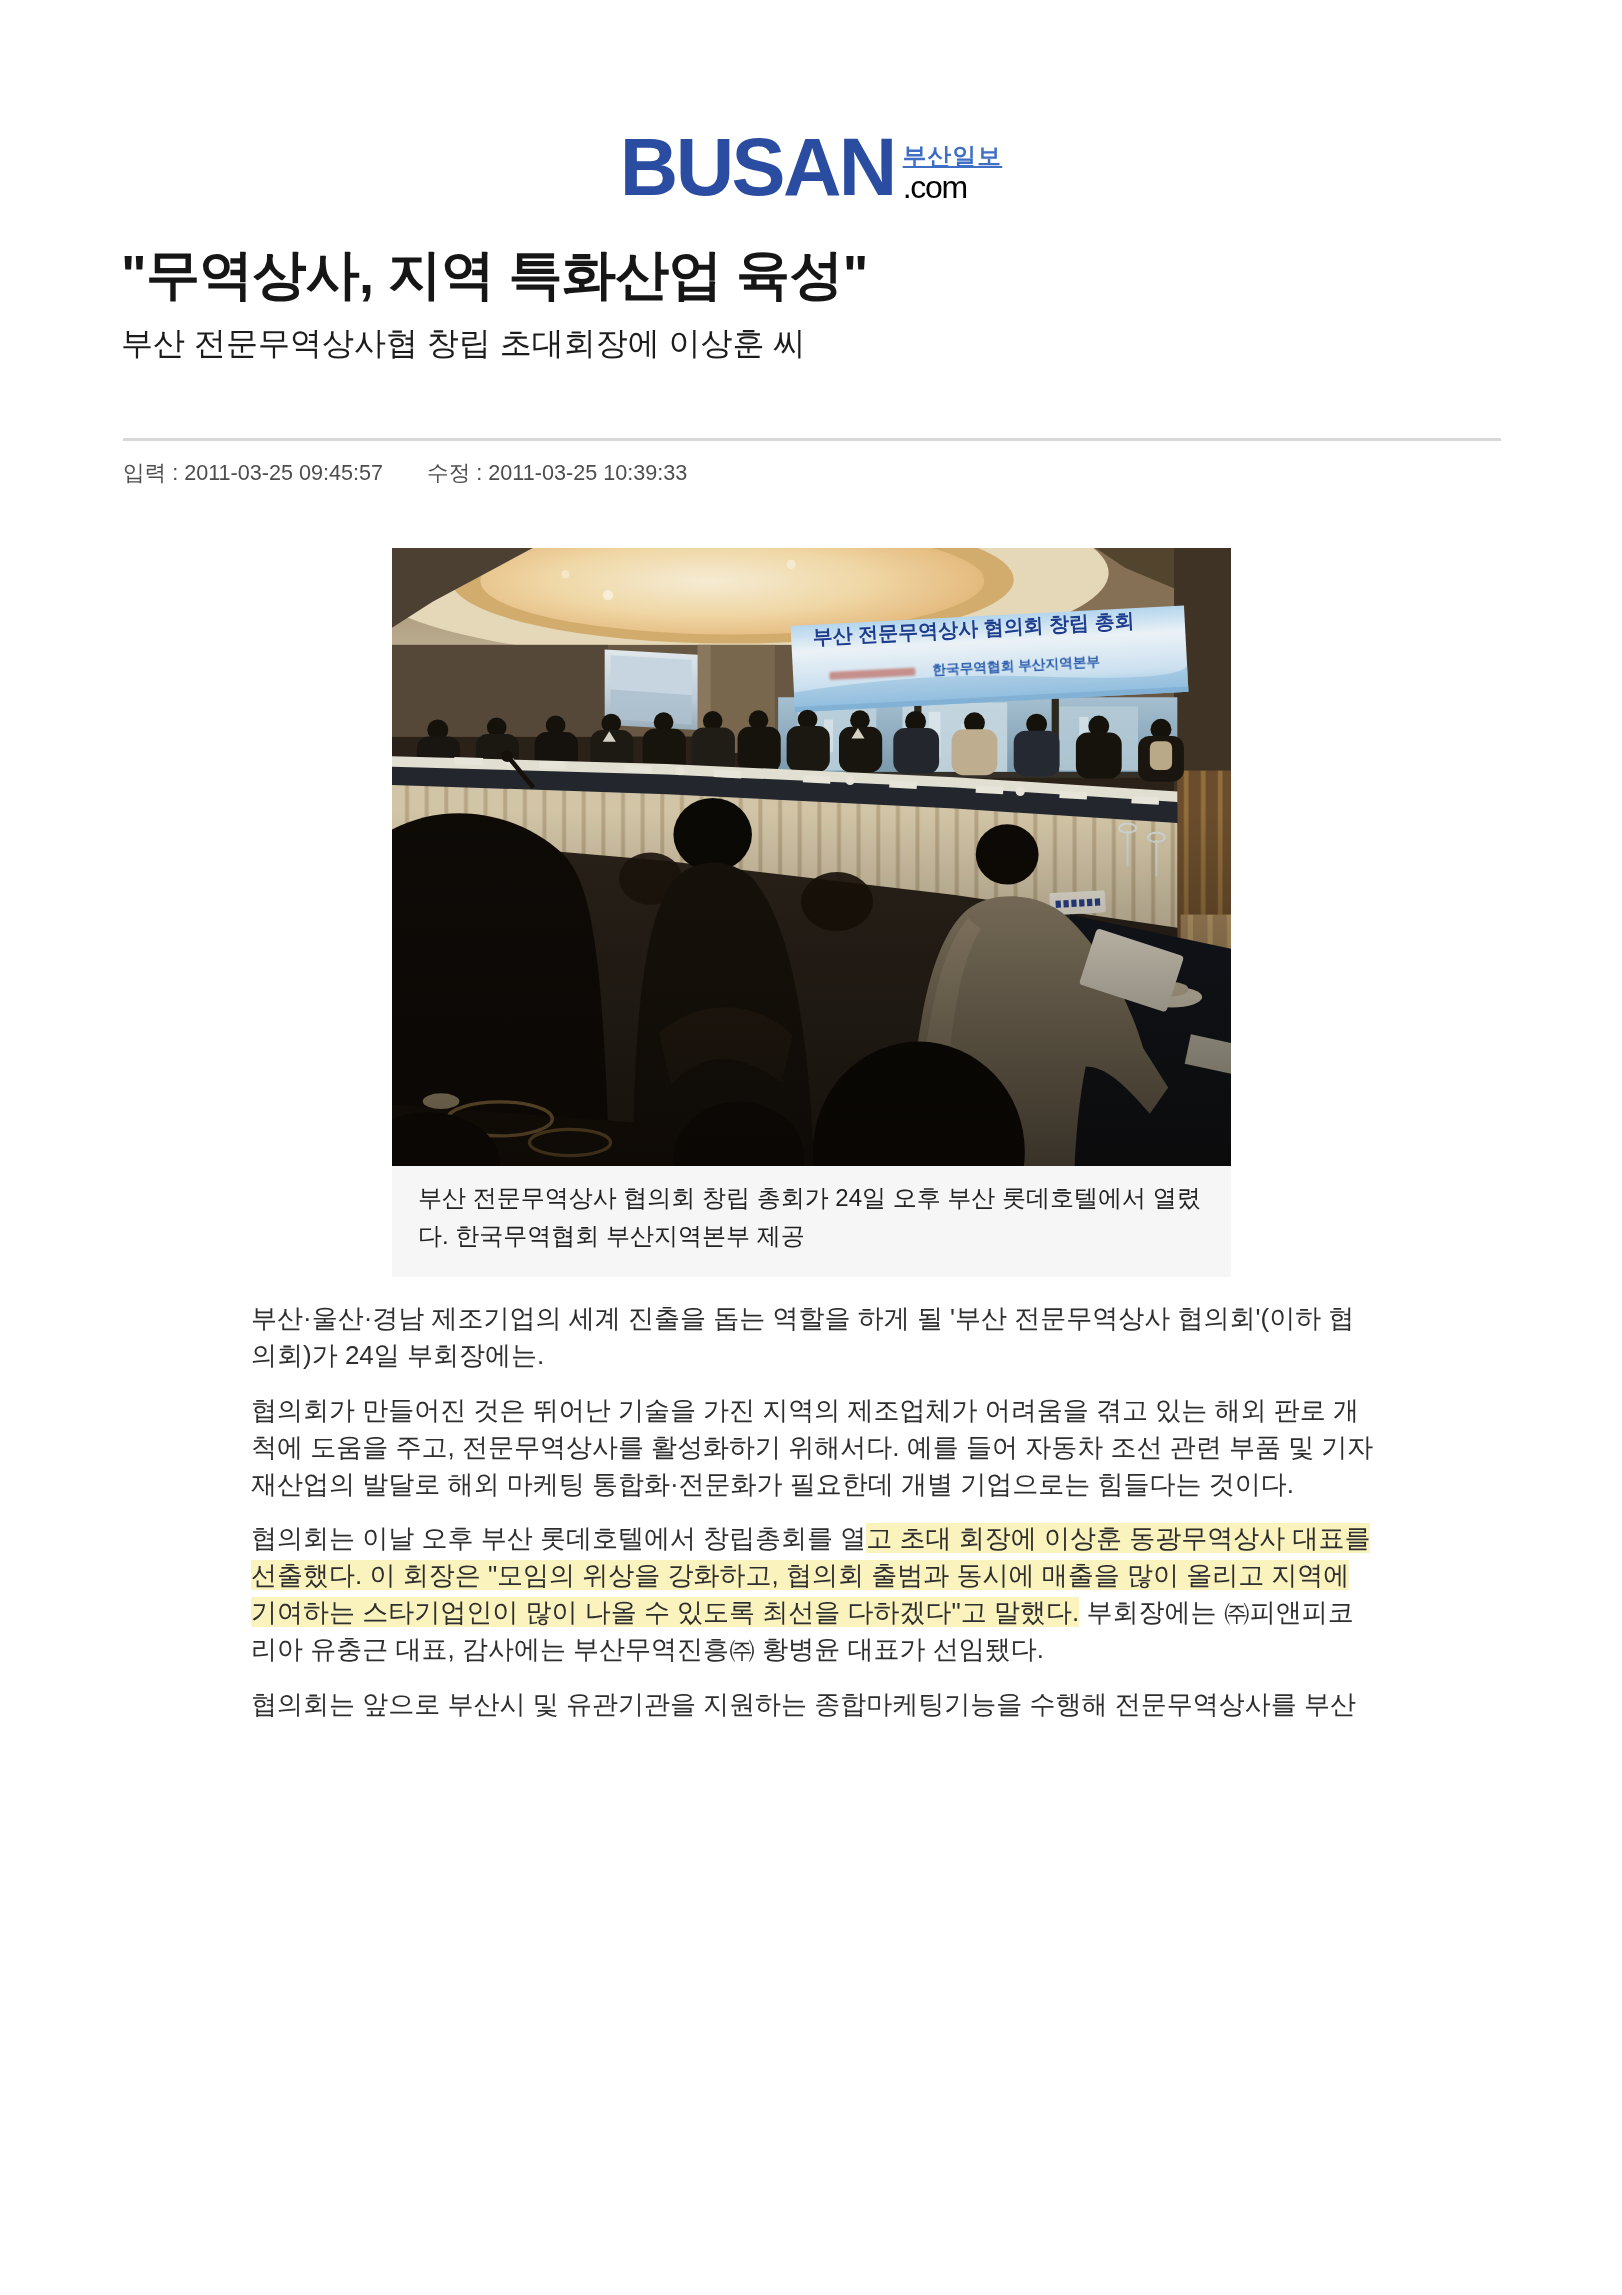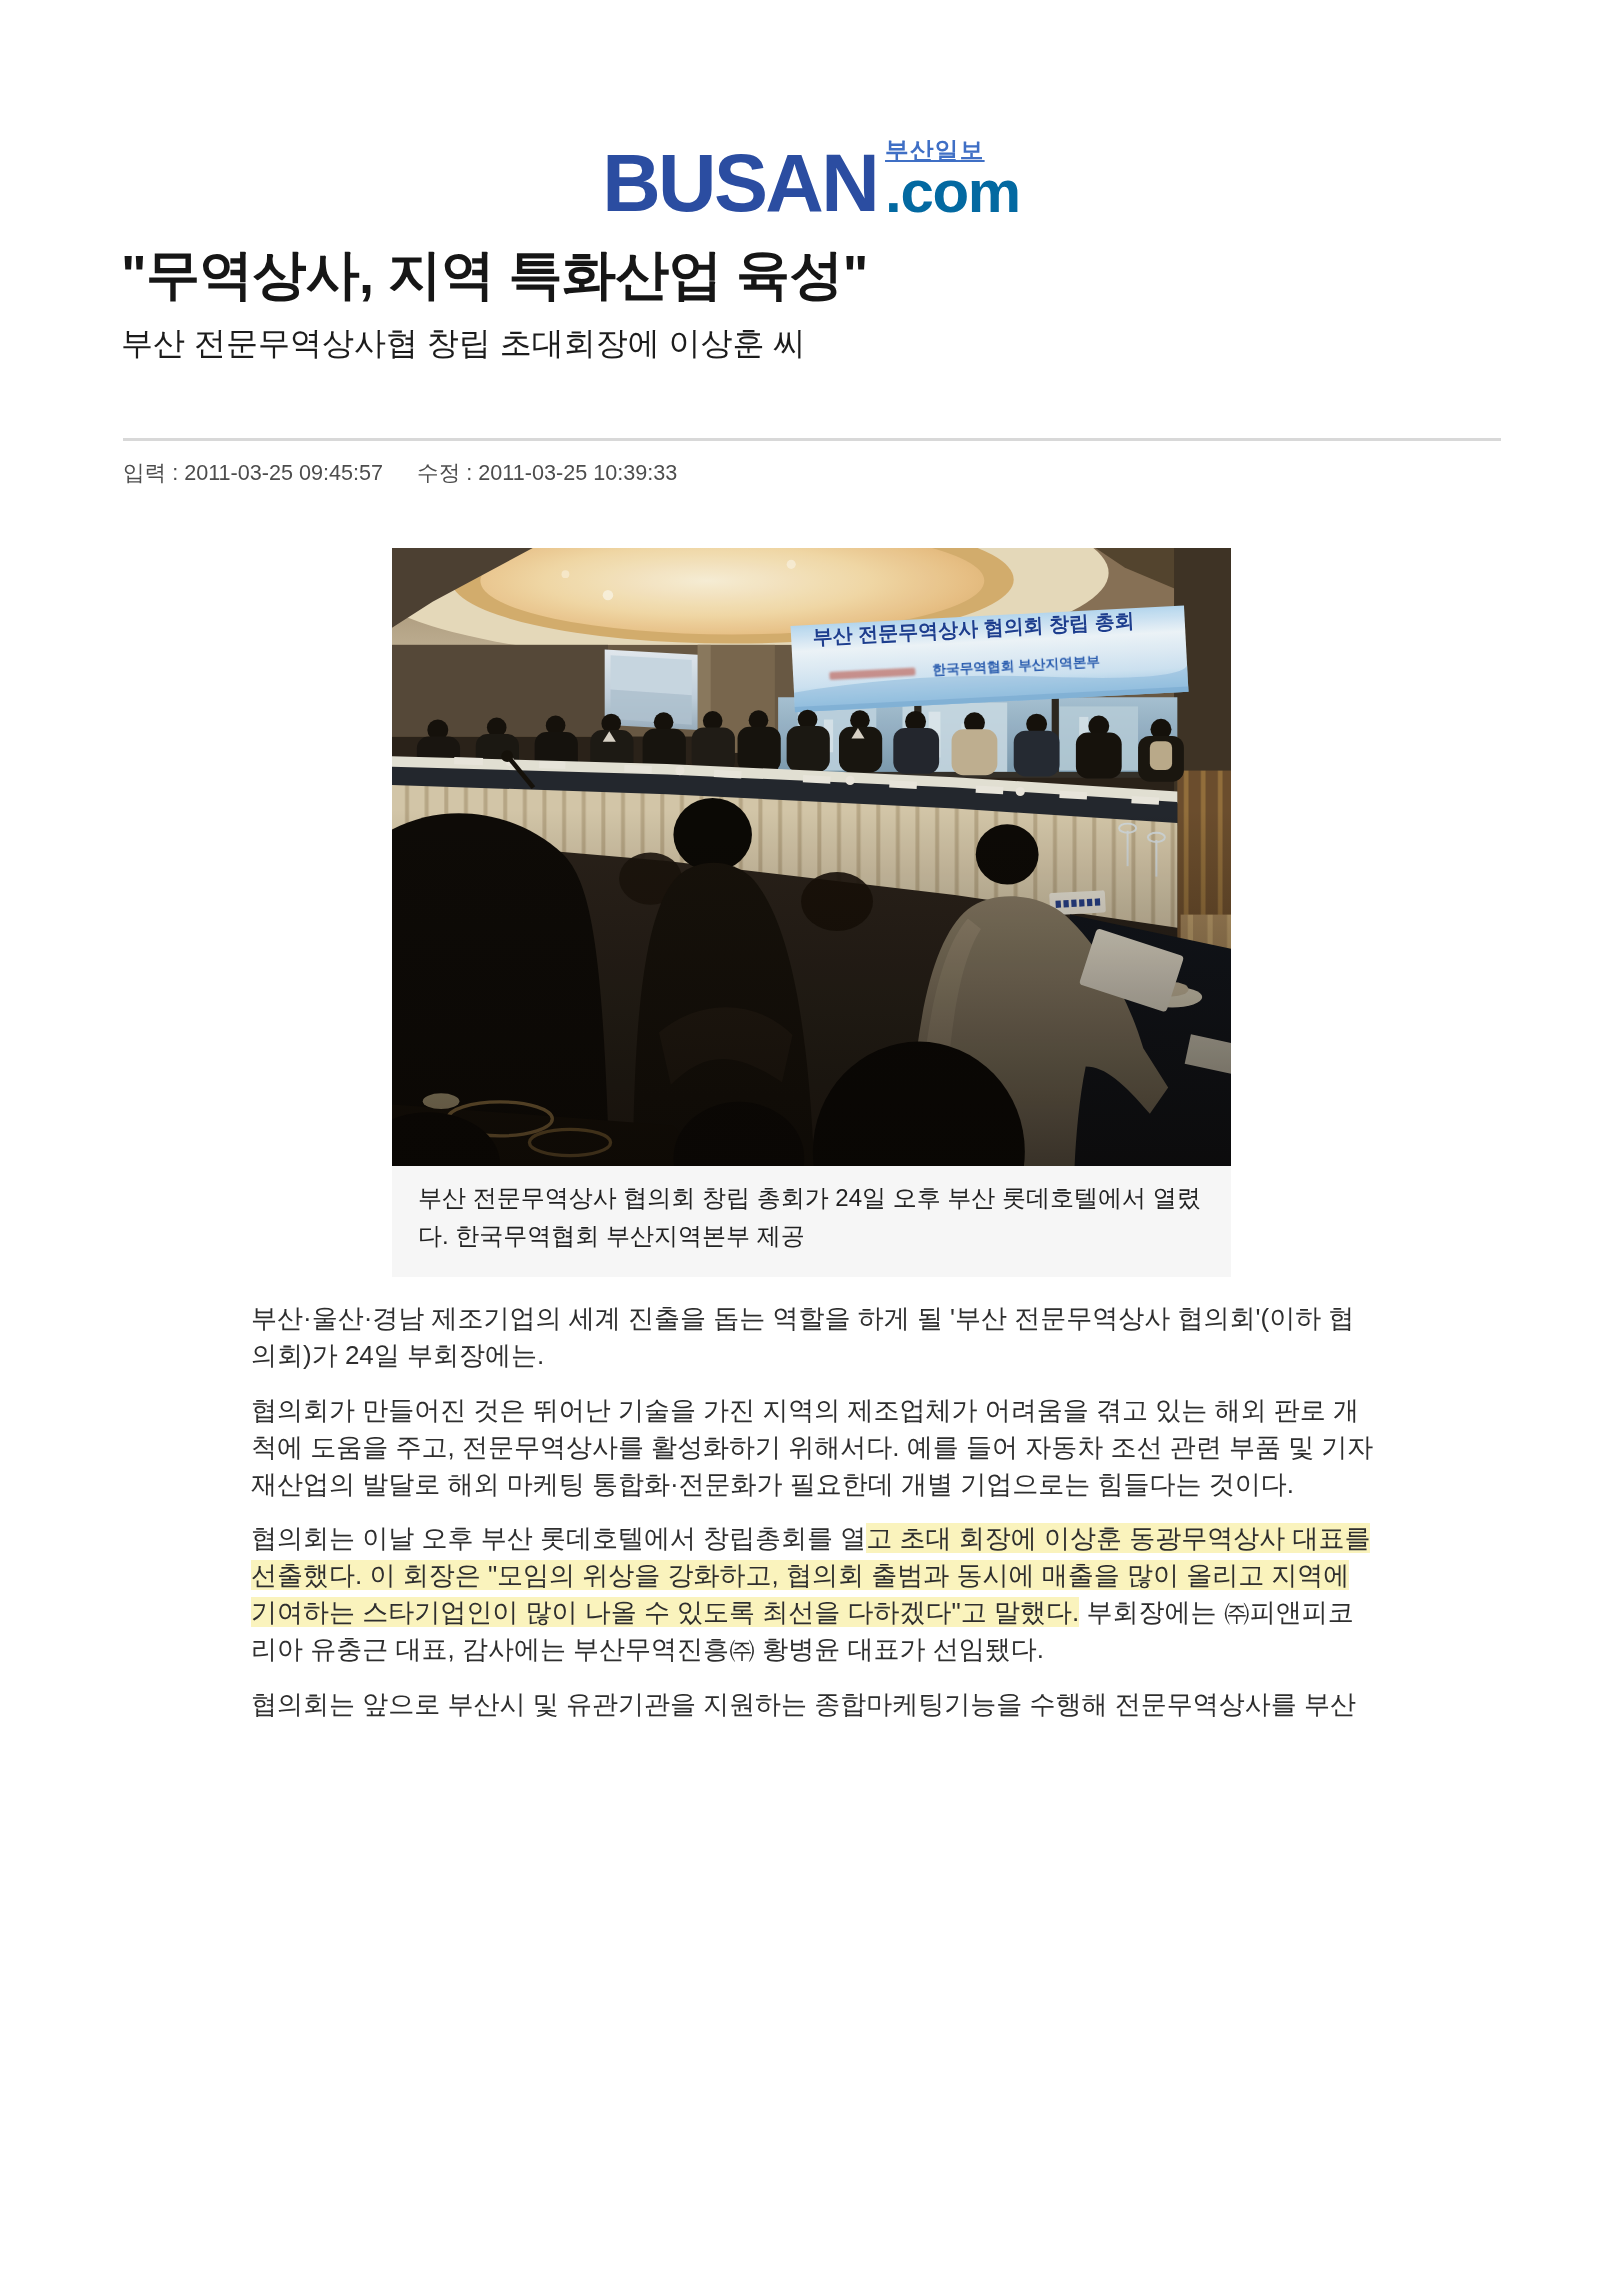--- a/index.html
+++ b/index.html
@@ -11,31 +11,31 @@
 
   
   .logo { position:absolute; top:134px; left:50%; transform:translateX(-50%);
           display:flex; align-items:flex-end; }
   .logo-busan { font-size:81px; font-weight:800; color:#2b4da1;
                 letter-spacing:-2.6px; line-height:0.82; }
   .logo-right { display:flex; flex-direction:column; align-items:flex-start;
                 margin-left:7.9px; }
   .logo-kr  { font-size:23.6px; font-weight:700; color:#3f6fc5;
               letter-spacing:1.3px; margin-bottom:3.3px;text-decoration:underline; }
-  .logo-com { font-size:60px; font-weight:700; color:#0369a1;
+  .logo-com { font-size:32px; font-weight:400; color:#000000;
               line-height:0.78; letter-spacing:-1.3px; }
 
   
   .title    { position:absolute; left:121px; top:239px; font-size:54px;
               font-weight:700; color:#161616; letter-spacing:-0.7px; }
   .subtitle { position:absolute; left:121px; top:322px; font-size:32px;
               font-weight:400; color:#1c1c1c; }
   .divider-top    { position:absolute; left:123px; top:438px; width:1378px;
                     height:2.6px; background:#d8d8d8; }
-  .meta { position:absolute; left:123px; top:458px; display:flex; gap:34px;
+  .meta { position:absolute; left:123px; top:458px; display:flex; gap:44px;
           font-size:21.6px; color:#4d4d4d; }
 
   
   .photo-figure { position:absolute; left:392px; top:548px; width:839px; }
   .photo { position:relative; width:839px; height:618px; overflow:hidden;
            background:#2a221a; }
   .photo svg { display:block; width:839px; height:618px; }
   .banner-title {
     position:absolute; left:420px; top:76px; transform:rotate(-3deg);
     transform-origin:left top; white-space:nowrap; font-size:20px;

